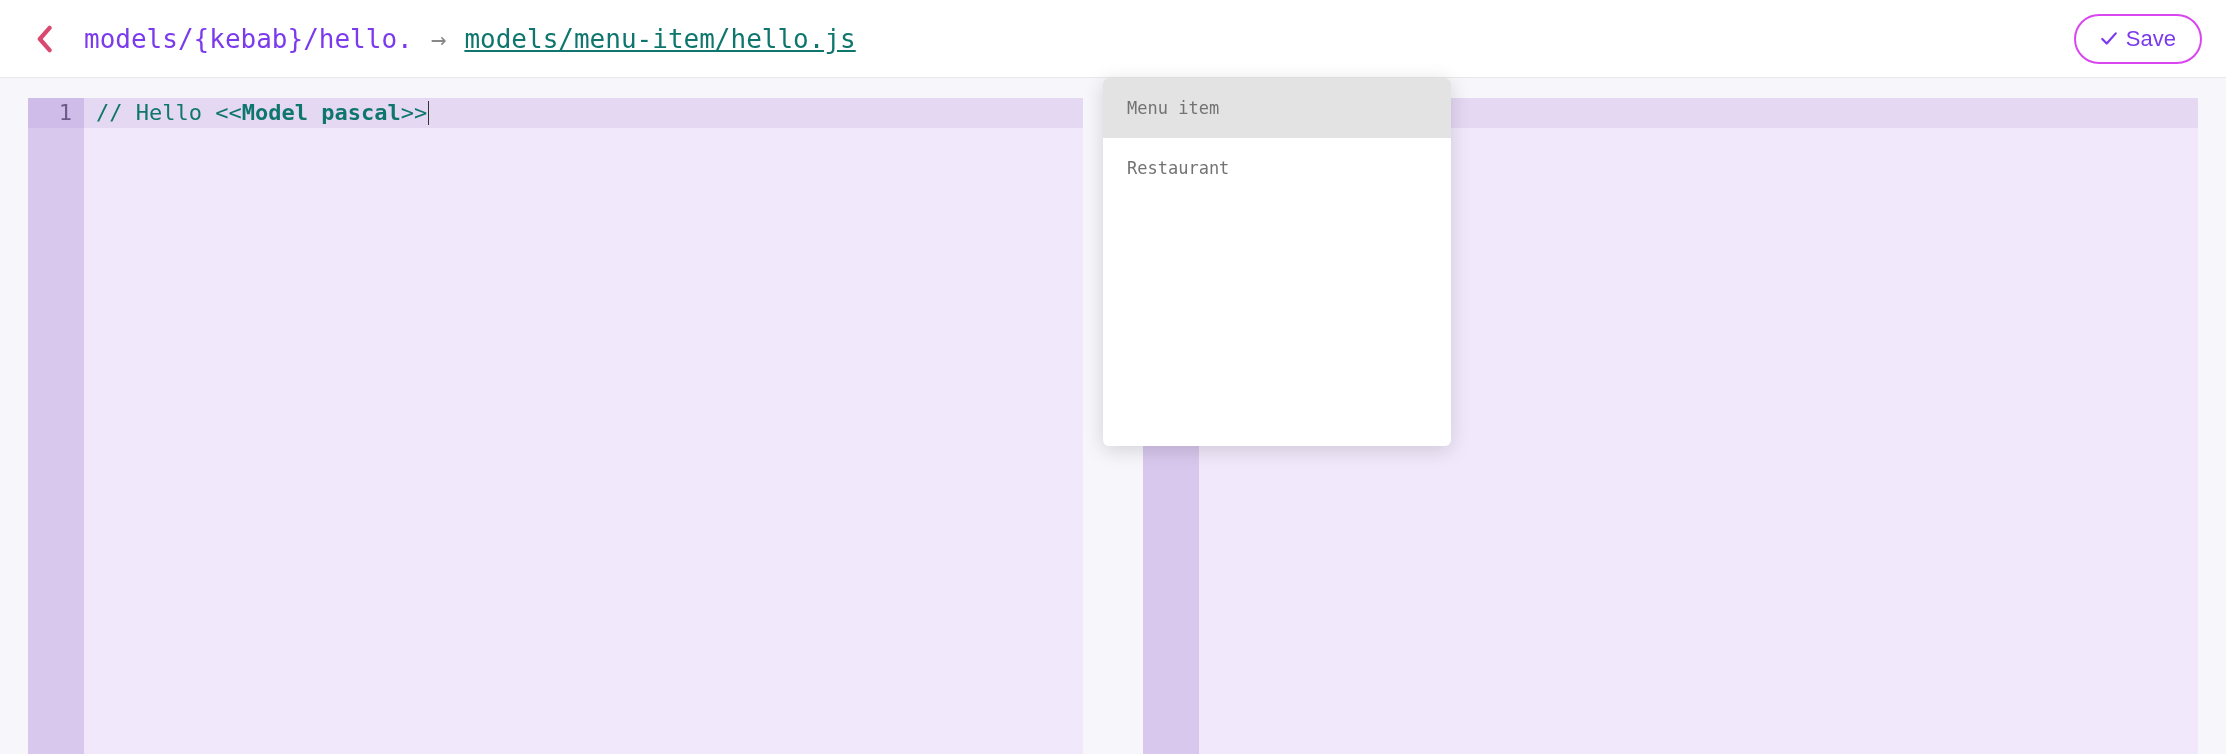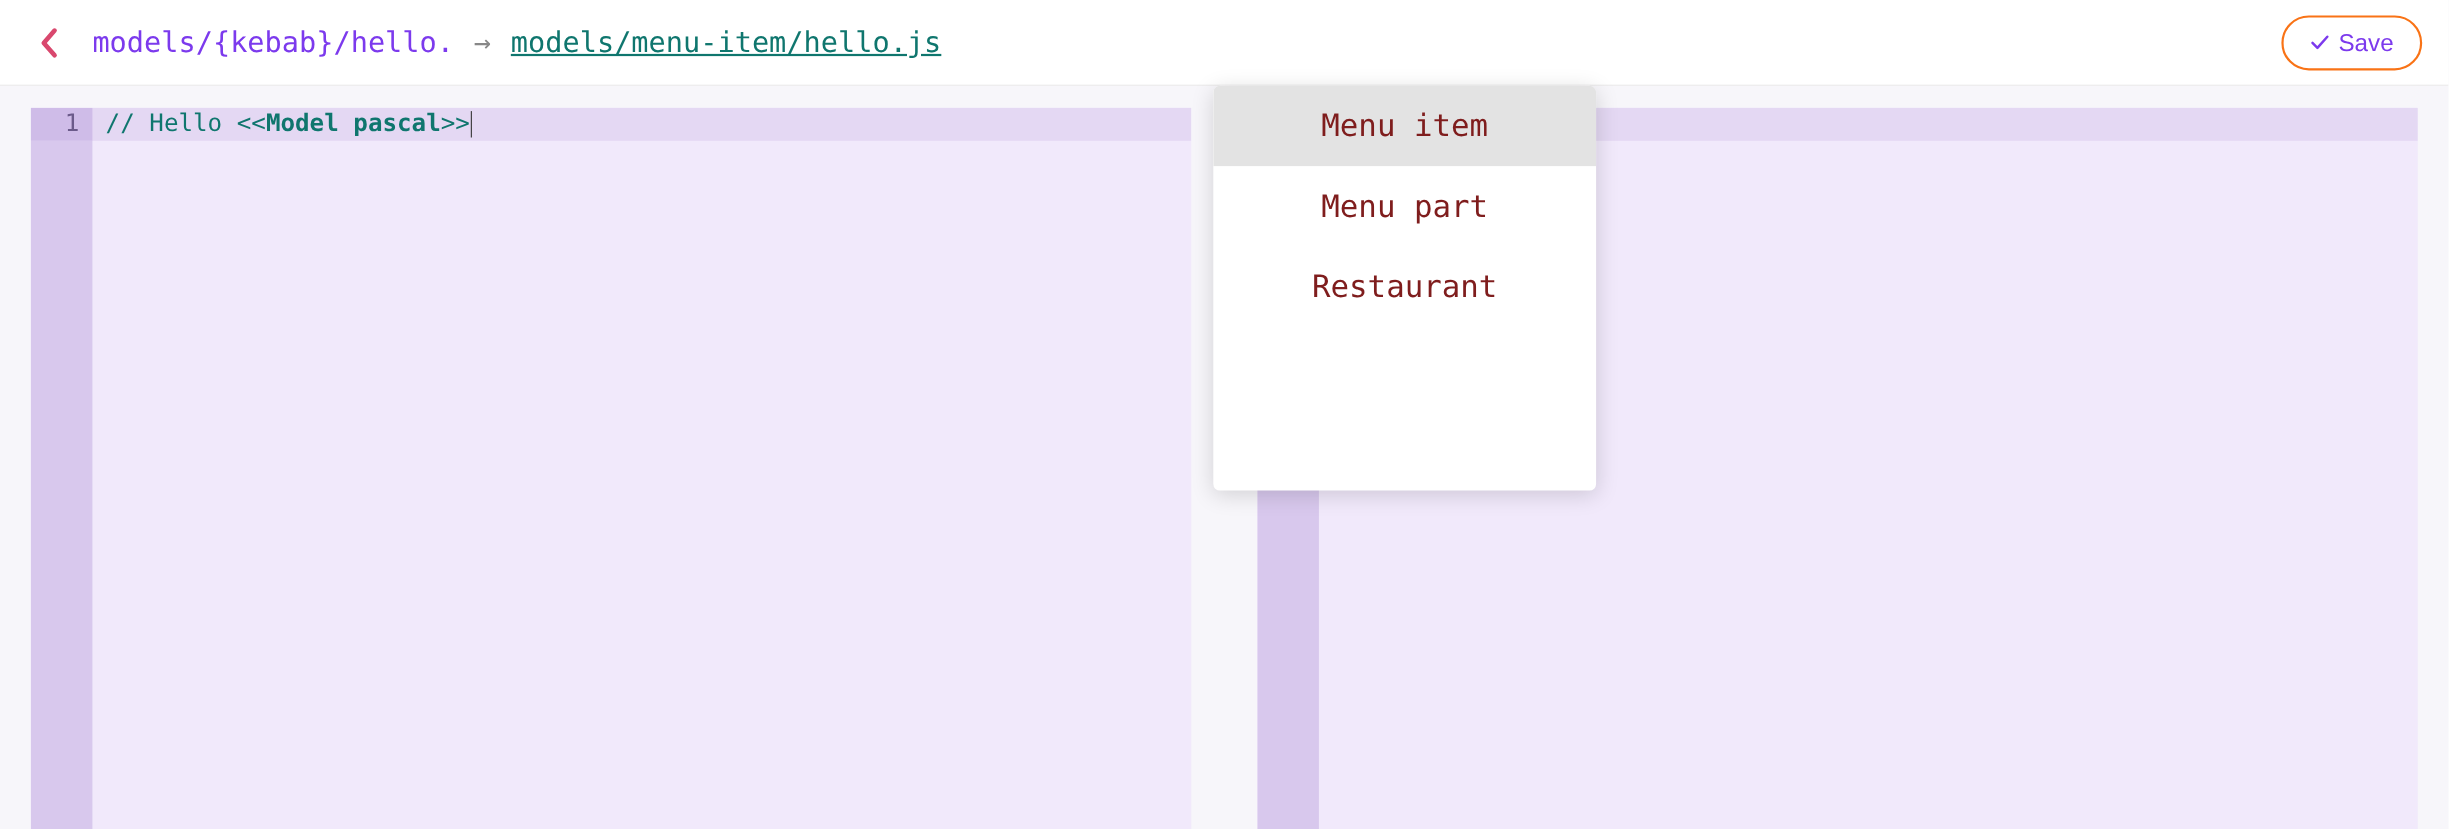--- a/index.html
+++ b/index.html
@@ -52,21 +52,21 @@
     .breadcrumb-target {
       color: #0f766e;
       text-decoration: underline;
     }
     .save-button {
       margin-left: auto;
       display: flex;
       align-items: center;
       gap: 8px;
       padding: 10px 24px;
-      border: 2px solid #f97316;
+      border: 2px solid #d946ef;
       border-radius: 999px;
       background: white;
       color: #7c3aed;
       font-size: 22px;
       font-family: -apple-system, BlinkMacSystemFont, 'Segoe UI', sans-serif;
       cursor: pointer;
     }
     .save-button svg {
       width: 18px;
       height: 18px;
@@ -142,25 +142,24 @@
       width: 348px;
       background: white;
       border-radius: 6px;
       box-shadow: 0 4px 20px rgba(0,0,0,0.15);
       z-index: 100;
       overflow: hidden;
       height: 368px;
     }
     .dropdown-item {
       padding: 20px 24px;
-      font-size: 28px;
+      font-size: 17px;
       font-family: ui-monospace, 'SF Mono', Monaco, Consolas, monospace;
-      color: #7f1d1d;
+      color: #737373;
       cursor: pointer;
-      text-align: center;
     }
     .dropdown-item.selected {
       background: #e3e3e3;
     }
   </style>
 </head>
 <body>
 
 <div class="header">
   <div class="back-button">
@@ -202,17 +201,16 @@
         <span class="comment">// Hello MenuItem</span><span class="cursor"></span>
       </div>
     </div>
     <div class="editor-rest">
       <div class="gutter"></div>
     </div>
   </div>
 
   <div class="dropdown">
     <div class="dropdown-item selected">Menu item</div>
-    <div class="dropdown-item">Menu part</div>
     <div class="dropdown-item">Restaurant</div>
   </div>
 
 </div>
 
 </body></html>

